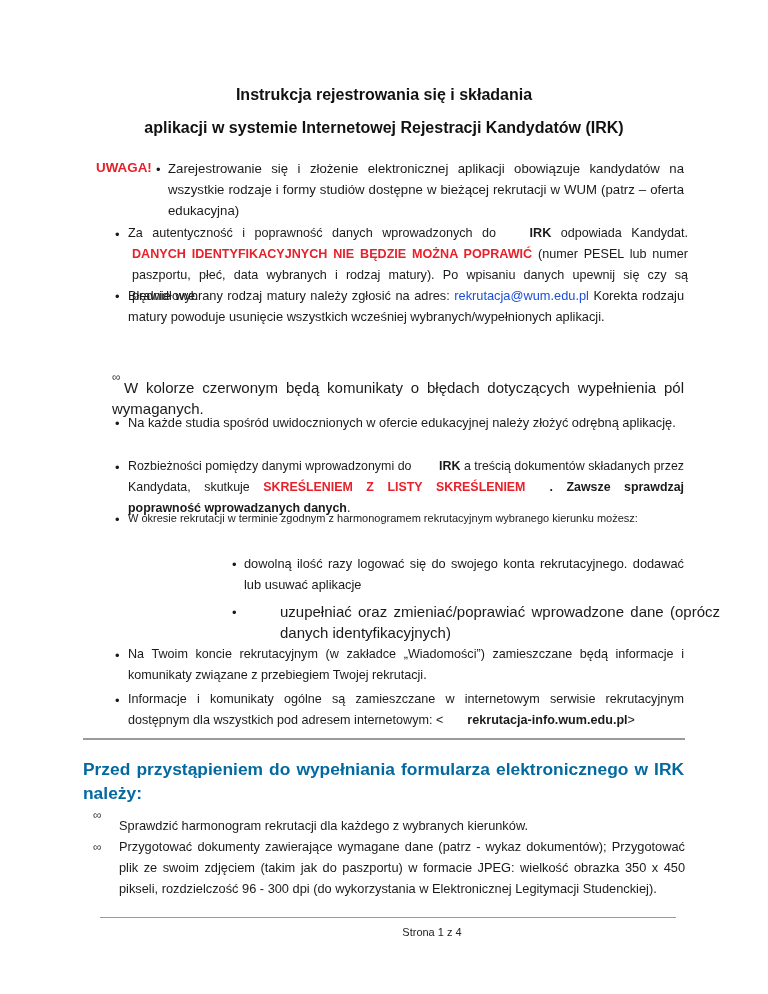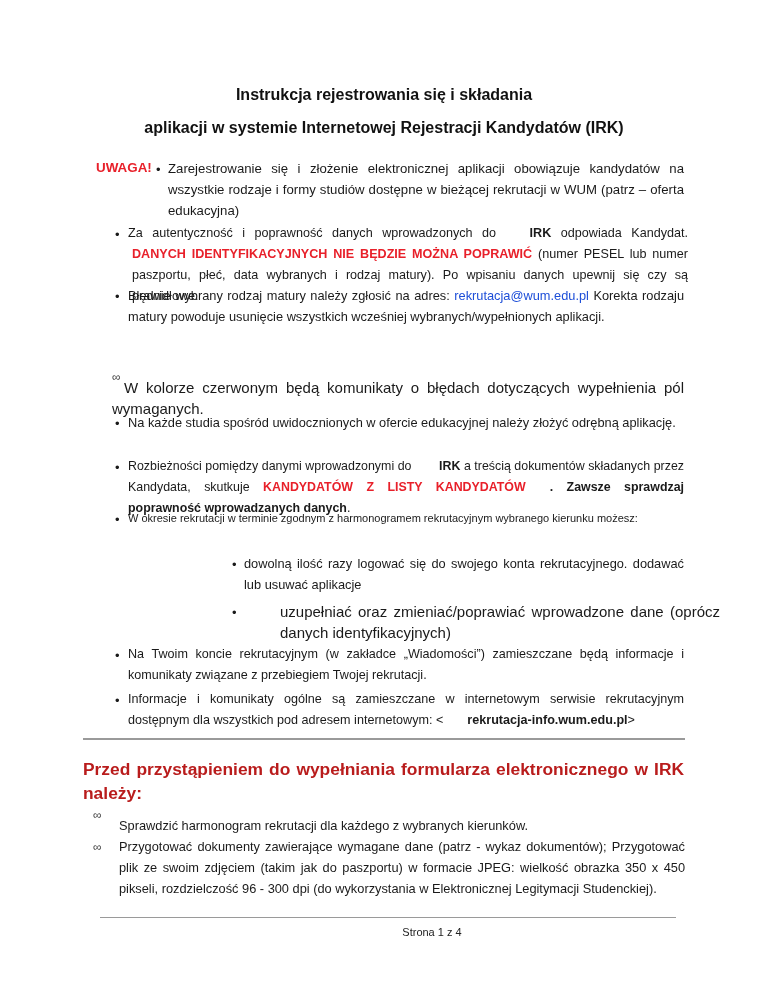--- a/index.html
+++ b/index.html
@@ -23,21 +23,21 @@
   .bul { position: absolute; font-size: 13px; }
   .link { color: #1d4ed8; }
   .uwaga {
     position: absolute; left: 96px; top: 160px; font-size: 13.4px;
     font-weight: bold; color: #e8202a;
   }
   .hr { position: absolute; height: 2px; background: #9a9a9a; }
   .h2 {
     position: absolute; left: 83px; top: 757px; width: 601px;
     font-weight: bold; font-size: 17.4px; line-height: 24px; text-align: justify;
-    text-align-last: left; color: #b91c1c;
+    text-align-last: left; color: #0369a1;
   }
   .footer {
     position: absolute; left: 0; width: 768px; top: 962px; text-align: center;
     font-size: 11px; color: #222; padding-left: 48px;
   }
   .inf { font-size: 12px; color: #444; }
 </style>
 </head>
 <body>
 
@@ -68,21 +68,21 @@
     <span>W kolorze czerwonym będą komunikaty o błędach dotyczących wypełnienia pól wymaganych.</span>
   </div>
 
   <span class="bul" style="left:115px;top:416px;">•</span>
   <div class="blk" style="left:128px;top:412px;width:556px;font-size:12.8px;">
     <span>Na każde studia spośród uwidocznionych w ofercie edukacyjnej należy złożyć odrębną aplikację.</span>
   </div>
 
   <span class="bul" style="left:115px;top:460px;">•</span>
   <div class="blk" style="left:128px;top:456px;width:556px;font-size:12.4px;">
-    <span>Rozbieżności pomiędzy danymi wprowadzonymi do </span><span class="b">IRK</span><span> a treścią dokumentów składanych przez Kandydata, skutkuje </span><span class="red">KANDYDATÓW Z LISTY KANDYDATÓW</span><span class="b">. Zawsze sprawdzaj poprawność wprowadzanych danych</span><span>.</span>
+    <span>Rozbieżności pomiędzy danymi wprowadzonymi do </span><span class="b">IRK</span><span> a treścią dokumentów składanych przez Kandydata, skutkuje </span><span class="red">SKREŚLENIEM Z LISTY SKREŚLENIEM</span><span class="b">. Zawsze sprawdzaj poprawność wprowadzanych danych</span><span>.</span>
   </div>
 
   <span class="bul" style="left:115px;top:512px;">•</span>
   <div class="blk" style="left:128px;top:508px;width:556px;font-size:11px;">
     <span>W okresie rekrutacji w terminie zgodnym z harmonogramem rekrutacyjnym wybranego kierunku możesz:</span>
   </div>
 
   <span class="bul" style="left:232px;top:557px;">•</span>
   <div class="blk" style="left:244px;top:553px;width:440px;font-size:12.8px;">
     <span>dowolną ilość razy logować się do swojego konta rekrutacyjnego. dodawać lub usuwać aplikacje</span>

